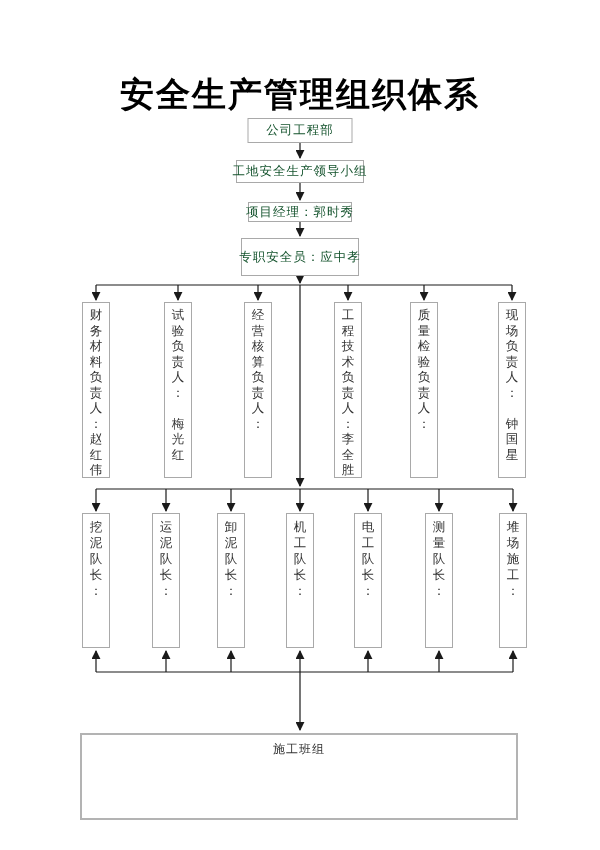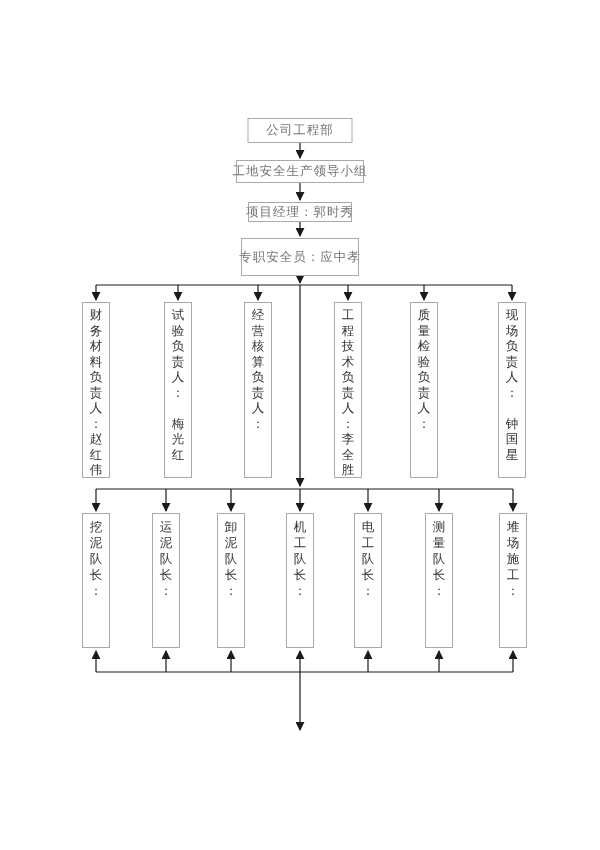--- a/index.html
+++ b/index.html
@@ -22,21 +22,21 @@
     color:#000000;
     z-index:2;
   }
   .cbox{
     position:absolute;left:50%;transform:translateX(-50%);
     border:1px solid #a9a9a9;
     background:#ffffff;
     display:flex;align-items:center;justify-content:center;
     font-size:12.5px;
     letter-spacing:1px;
-    color:#737373;
+    color:#14532d;
     z-index:2;
     box-sizing:border-box;
     white-space:nowrap;
   }
   .vbox{
     position:absolute;
     width:28px;
     border:1px solid #a9a9a9;
     background:#ffffff;
     display:flex;flex-direction:column;align-items:center;
@@ -109,20 +109,21 @@
       <line x1="231" y1="672" x2="231" y2="651" marker-end="url(#arr)"></line>
       <line x1="300" y1="672" x2="300" y2="651" marker-end="url(#arr)"></line>
       <line x1="368" y1="672" x2="368" y2="651" marker-end="url(#arr)"></line>
       <line x1="439" y1="672" x2="439" y2="651" marker-end="url(#arr)"></line>
       <line x1="513" y1="672" x2="513" y2="651" marker-end="url(#arr)"></line>
 
       <line x1="300" y1="672" x2="300" y2="730" marker-end="url(#arr)"></line>
     </g>
   </svg>
 
+  <div class="title">安全生产管理组织体系</div>
 
   <div class="cbox" style="top:118px;width:105px;height:25px;">公司工程部</div>
   <div class="cbox" style="top:202px;width:104px;height:20px;">项目经理：郭时秀</div>
   <div class="cbox" style="top:160px;width:128px;height:23px;">工地安全生产领导小组</div>
   <div class="cbox" style="top:238px;width:118px;height:38px;">专职安全员：应中孝</div>
 
   <div class="vbox lvl1" style="left:82px;">
       <span class="vchar">财</span>
       <span class="vchar">务</span>
       <span class="vchar">材</span>
@@ -236,14 +237,17 @@
       <span class="vchar">：</span>
     </div>
   <div class="vbox lvl2" style="left:499px;">
       <span class="vchar">堆</span>
       <span class="vchar">场</span>
       <span class="vchar">施</span>
       <span class="vchar">工</span>
       <span class="vchar">：</span>
     </div>
 
+  <div class="bigbox">
+    <div class="lbl">施工班组</div>
+  </div>
 
 </div>
 
 </body></html>

